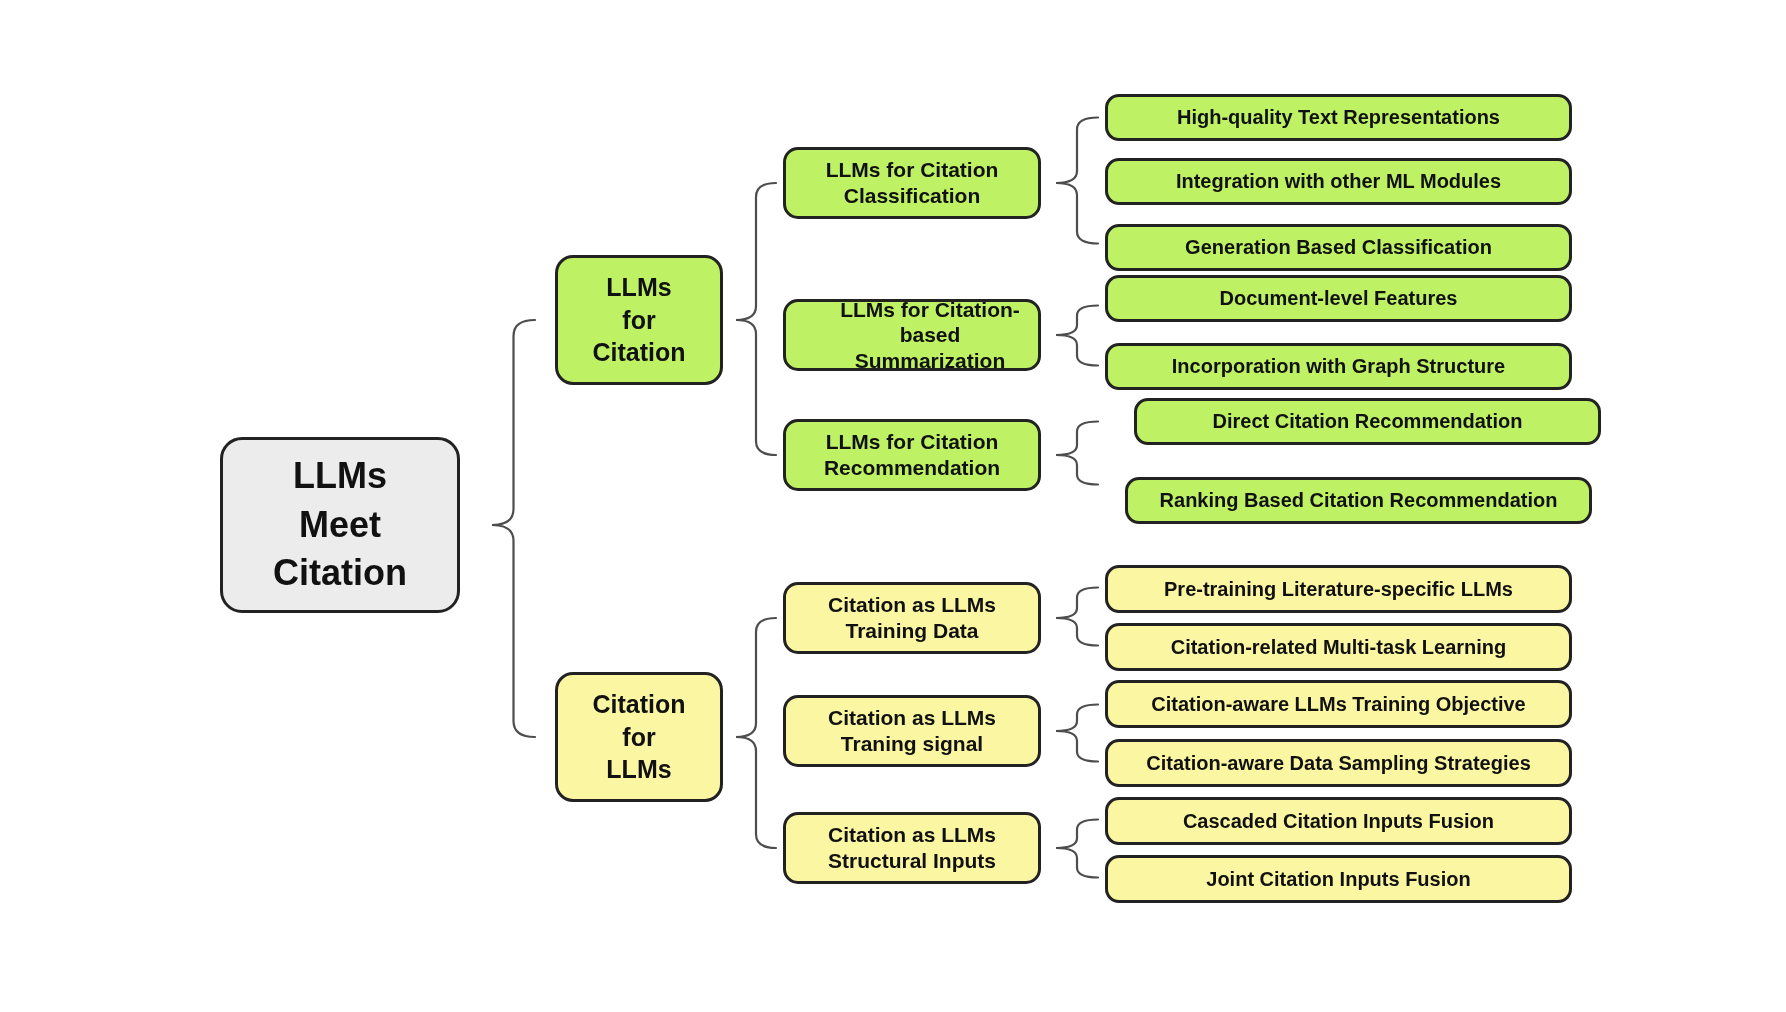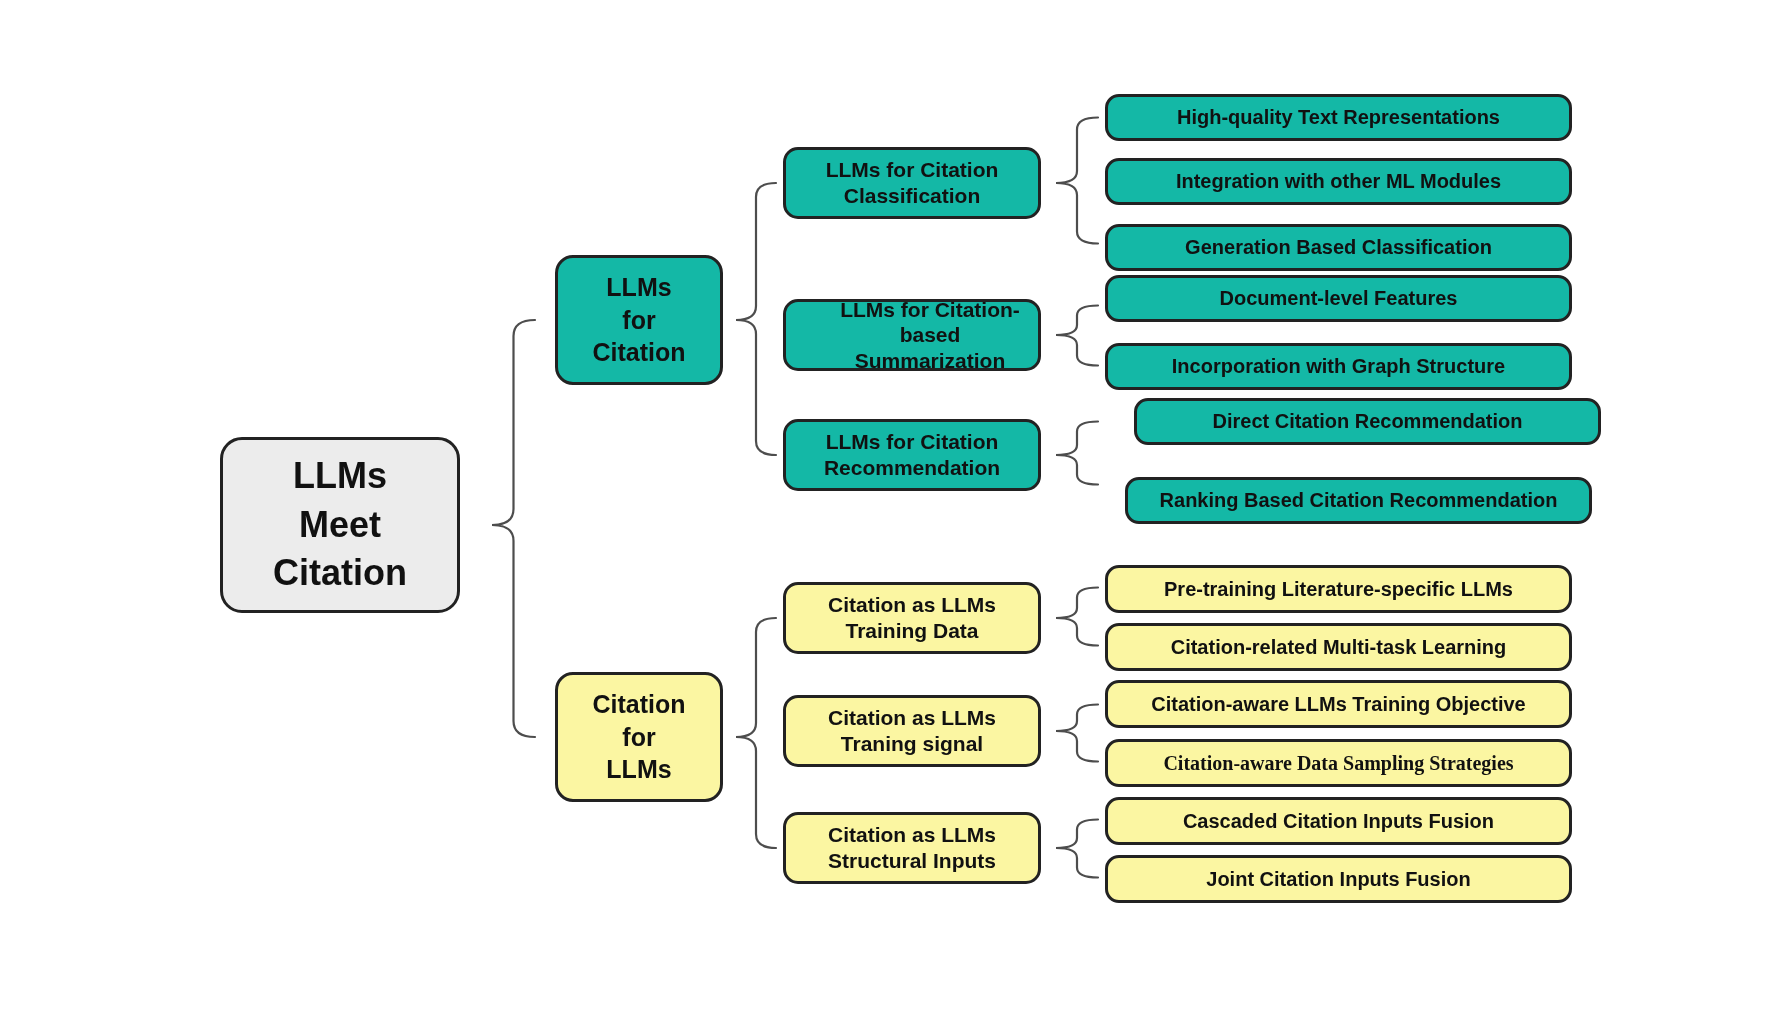--- a/index.html
+++ b/index.html
@@ -30,21 +30,21 @@
     justify-content: center;
     text-align: center;
     box-sizing: border-box;
     border: 3px solid #222222;
     color: #111111;
     font-weight: bold;
     white-space: pre-line;
     line-height: 1.22;
   }
   .node.gray   { background: #ececec; }
-  .node.blue   { background: #14b8a6; }
+  .node.blue   { background: #bef264; }
   .node.yellow { background: #fbf6a2; }
   .node.root {
     left: 220px; top: 437px; width: 240px; height: 176px;
     border-radius: 22px; font-size: 36px; line-height: 1.35;
   }
   .node.l1 {
     left: 555px; width: 168px; height: 130px;
     border-radius: 18px; font-size: 25px; line-height: 1.3;
   }
   .node.mid {
@@ -111,18 +111,18 @@
   <div class="node blue leaf" style="top:158px;">Integration with other ML Modules</div>
   <div class="node blue leaf" style="top:224px;">Generation Based Classification</div>
   <div class="node blue leaf" style="top:275px;">Document-level Features</div>
   <div class="node blue leaf" style="top:343px;">Incorporation with Graph Structure</div>
   <div class="node blue leaf" style="top:398px;margin-left:29px;">Direct Citation Recommendation</div>
   <div class="node blue leaf" style="top:477px;margin-left:20px;">Ranking Based Citation Recommendation</div>
 
   <div class="node yellow leaf" style="top:565px;">Pre-training Literature-specific LLMs</div>
   <div class="node yellow leaf" style="top:623px;">Citation-related Multi-task Learning</div>
   <div class="node yellow leaf" style="top:680px;">Citation-aware LLMs Training Objective</div>
-  <div class="node yellow leaf" style="top:739px;font-family:Liberation Serif, serif;">Citation-aware Data Sampling Strategies</div>
+  <div class="node yellow leaf" style="top:739px;">Citation-aware Data Sampling Strategies</div>
   <div class="node yellow leaf" style="top:797px;">Cascaded Citation Inputs Fusion</div>
   <div class="node yellow leaf" style="top:855px;">Joint Citation Inputs Fusion</div>
 
 
 </div>
 
 </body></html>

